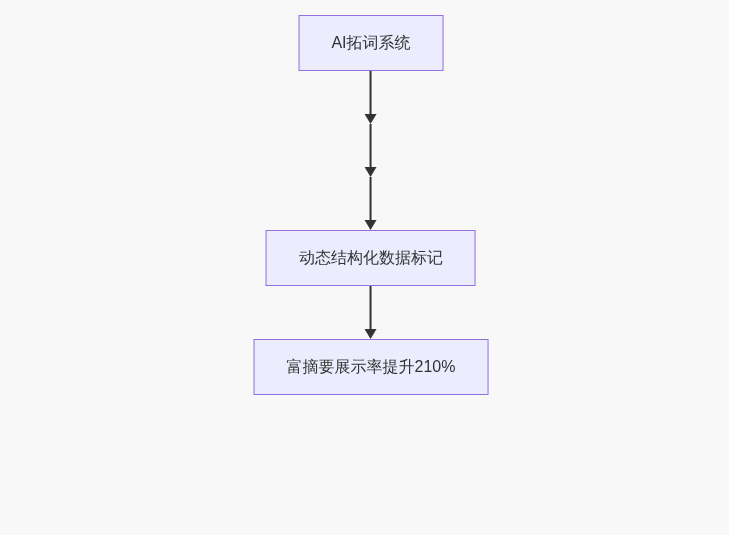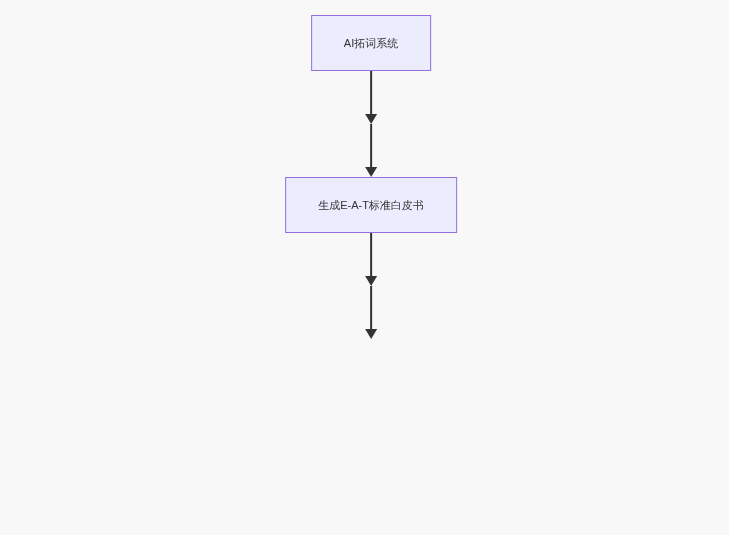--- a/index.html
+++ b/index.html
@@ -23,21 +23,21 @@
     flex-direction: column;
     align-items: center;
   }
   .node {
     box-sizing: border-box;
     height: 56px;
     padding: 0 32px;
     background: #ECECFF;
     border: 1px solid #9370DB;
     color: #333333;
-    font-size: 11px;
+    font-size: 16px;
     display: flex;
     align-items: center;
     justify-content: center;
     white-space: nowrap;
   }
   .arrow {
     width: 2px;
     height: 43px;
     background: #333333;
     position: relative;
@@ -56,16 +56,17 @@
     border-top: 10px solid #333333;
   }
 </style>
 </head>
 <body>
 
 <div class="flow">
   <div class="node">AI拓词系统</div>
   <div class="arrow"></div>
   <div class="arrow"></div>
-  <div class="node">生成E-A-T标准白皮书</div>
   <div class="arrow"></div>
+  <div class="node">动态结构化数据标记</div>
   <div class="arrow"></div>
+  <div class="node">富摘要展示率提升210%</div>
 </div>
 
 </body></html>

